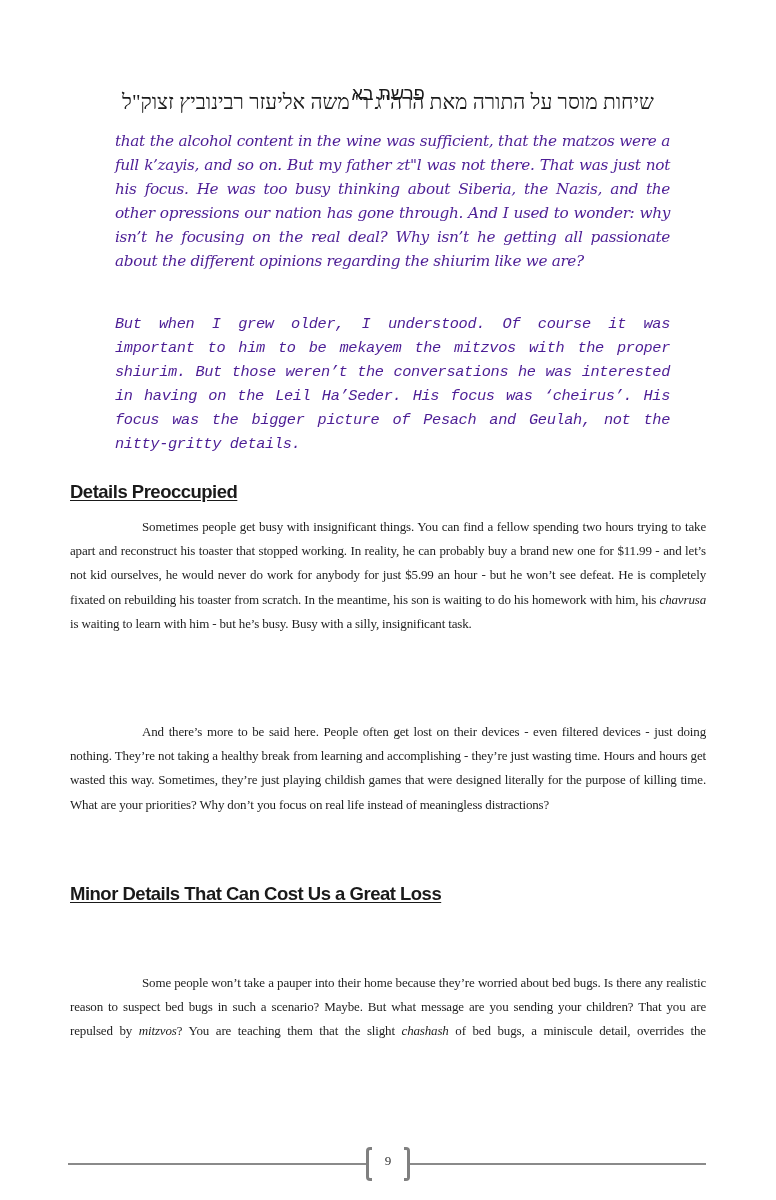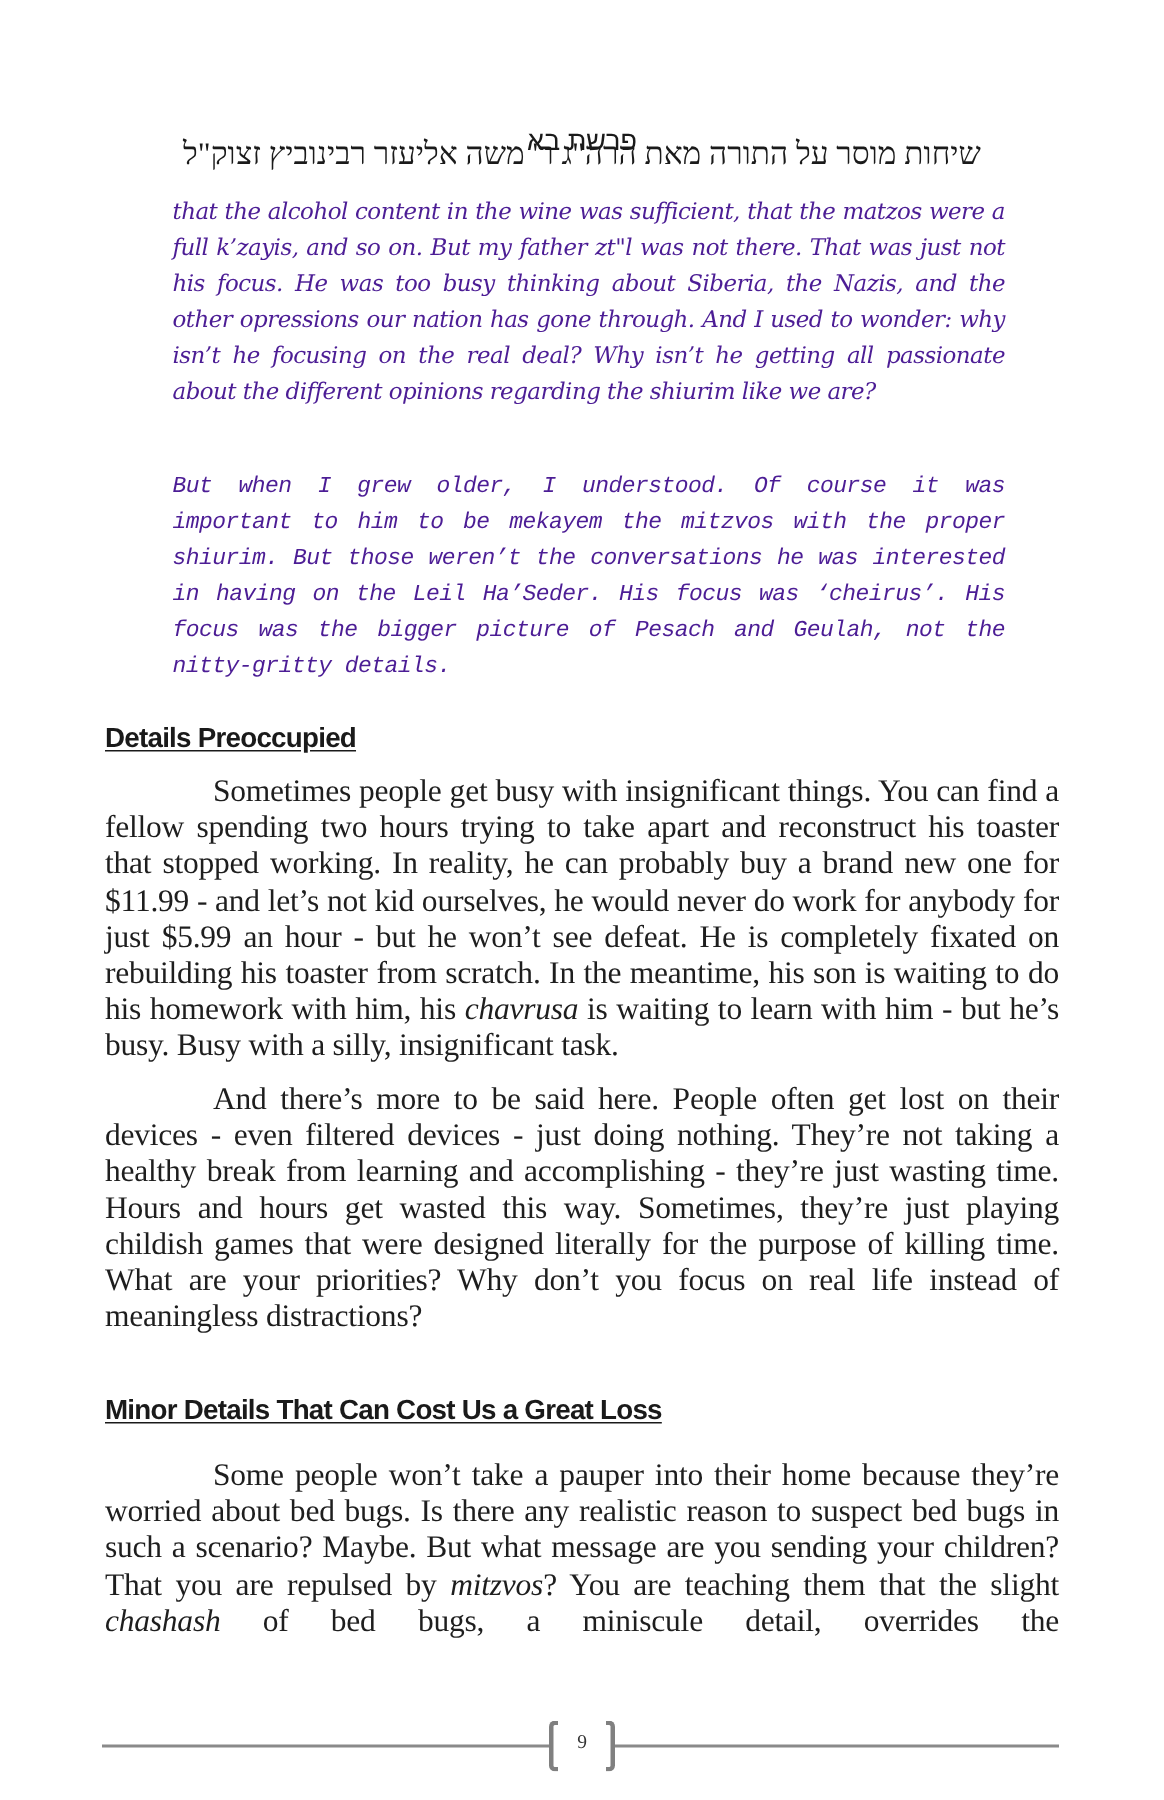--- a/index.html
+++ b/index.html
@@ -66,21 +66,21 @@
       text-underline-offset: 2px;
       color: #1a1a1a;
       margin: 0;
       letter-spacing: -0.5px;
     }
     .body-para {
       position: absolute;
       left: 70px;
       width: 636px;
       font-family: "Liberation Serif", serif;
-      font-size: 21px;
+      font-size: 13px;
       line-height: 24.2px;
       text-align: justify;
       color: #1e1e1e;
       margin: 0;
       text-indent: 72px;
       letter-spacing: -0.15px;
     }
     .body-para.last-left { text-align-last: left; }
     .body-para .ital { font-style: italic; }
     .footer {
@@ -136,21 +136,21 @@
 
 <p class="quote" style="top:129px;">that the alcohol content in the wine was sufficient, that the matzos were a full k’zayis, and so on. But my father zt"l was not there. That was just not his focus. He was too busy thinking about Siberia, the Nazis, and the other opressions our nation has gone through. And I used to wonder: why isn’t he focusing on the real deal? Why isn’t he getting all passionate about the different opinions regarding the shiurim like we are?</p>
 <p class="quote" style="top:312px;font-family:Liberation Mono, monospace;">But when I grew older, I understood. Of course it was important to him to be mekayem the mitzvos with the proper shiurim. But those weren’t the conversations he was interested in having on the Leil Ha’Seder. His focus was ‘cheirus’. His focus was the bigger picture of Pesach and Geulah, not the nitty-gritty details.</p>
 
 <h2 class="section-heading" style="top:480px;">Details Preoccupied</h2>
 
 <p class="body-para last-left" style="top:515px;"><span>Sometimes people get busy with insignificant things. You can find a fellow spending two hours trying to take apart and reconstruct his toaster that stopped working. In reality, he can probably buy a brand new one for $11.99 - and let’s not kid ourselves, he would never do work for anybody for just $5.99 an hour - but he won’t see defeat. He is completely fixated on rebuilding his toaster from scratch. In the meantime, his son is waiting to do his homework with him, his </span><span class="ital">chavrusa</span><span> is waiting to learn with him - but he’s busy. Busy with a silly, insignificant task.</span></p>
 
 <p class="body-para last-left" style="top:720px;"><span>And there’s more to be said here. People often get lost on their devices - even filtered devices - just doing nothing. They’re not taking a healthy break from learning and accomplishing - they’re just wasting time. Hours and hours get wasted this way. Sometimes, they’re just playing childish games that were designed literally for the purpose of killing time. What are your priorities? Why don’t you focus on real life instead of meaningless distractions?</span></p>
 
-<h2 class="section-heading" style="top:928px;">Minor Details That Can Cost Us a Great Loss</h2>
+<h2 class="section-heading" style="top:882px;">Minor Details That Can Cost Us a Great Loss</h2>
 
 <p class="body-para" style="top:971px; text-align-last: justify;"><span>Some people won’t take a pauper into their home because they’re worried about bed bugs. Is there any realistic reason to suspect bed bugs in such a scenario? Maybe. But what message are you sending your children? That you are repulsed by </span><span class="ital">mitzvos</span><span>? You are teaching them that the slight </span><span class="ital">chashash</span><span> of bed bugs, a miniscule detail, overrides the</span></p>
 
 <div class="footer">
   <div class="footer-line left"></div>
   <div class="footer-bracket open"></div>
   <div class="page-number">9</div>
   <div class="footer-bracket close"></div>
   <div class="footer-line right"></div>
 </div>

